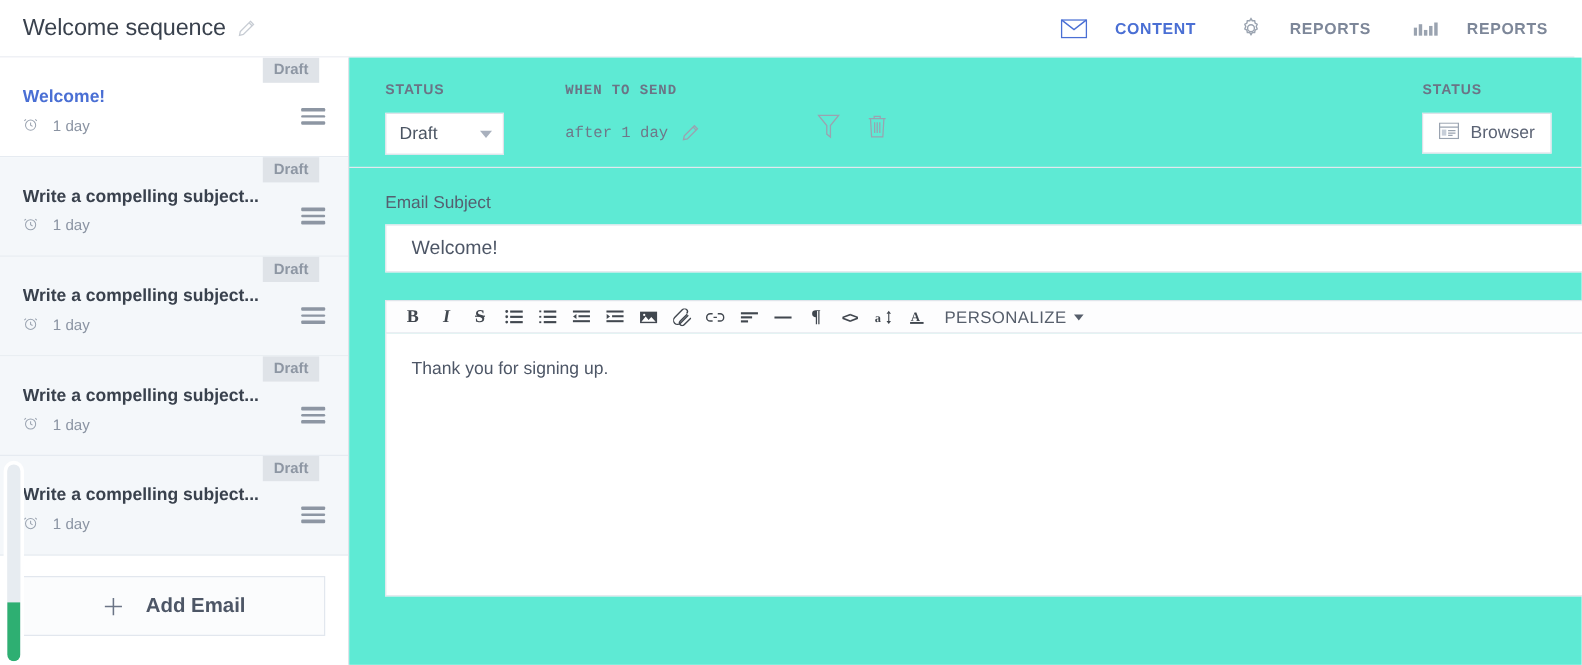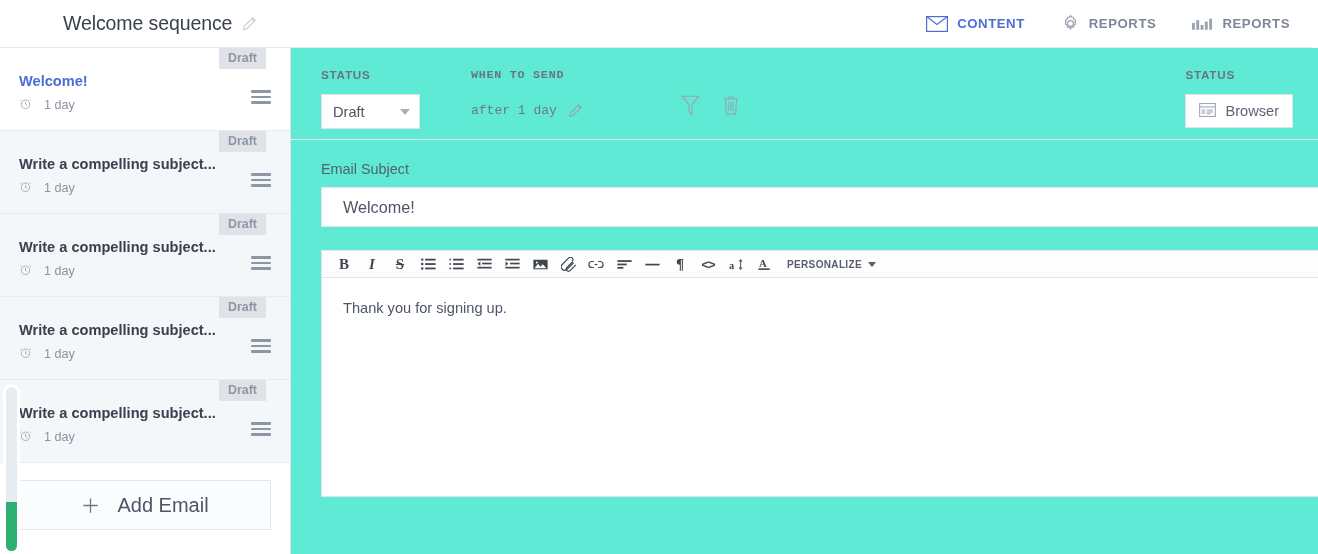--- a/index.html
+++ b/index.html
@@ -10,31 +10,31 @@
     font-family: "Liberation Sans", sans-serif;
     color: #3c4257;
   }
 
   
   .topbar {
     position: absolute; top: 0; left: 0;
     width: 1312px; height: 48px;
     background: #ffffff;
     border-bottom: 1px solid #e4e8ee;
-    display: flex; align-items: center; padding-left: 44px;
+    display: flex; align-items: center;
   }
   .page-title-wrap { display: flex; align-items: center; padding-left: 19px; gap: 10px; }
   .page-title {
     font-size: 19.5px; font-weight: 400; color: #39414d; letter-spacing: -0.1px;
   }
   .pencil-icon { display: block; width: 15px; height: 15px; opacity: .55; }
 
   .topnav { margin-left: auto; display: flex; align-items: center; padding-right: 22px; gap: 36px; }
   .topnav-item {
-    display: flex; align-items: center; gap: 9px;
+    display: flex; align-items: center; gap: 23px;
     font-size: 13.2px; font-weight: 700; letter-spacing: .55px;
     color: #7d8799; cursor: pointer; user-select: none;
   }
   .topnav-item.active { color: #4a6fd4; }
   .topnav-item .nav-ico { display: flex; align-items: center; }
 
   
   .sidebar {
     position: absolute; top: 48px; left: 0;
     width: 291px; height: 506px;
@@ -74,21 +74,21 @@
     display: flex; flex-direction: column; justify-content: space-between;
     cursor: grab;
   }
   .drag-handle i { display: block; height: 2.6px; background: #8d96a3; border-radius: 1px; }
 
   .add-email-wrap { padding: 17px 19px 0 19px; }
   .add-email-btn {
     height: 50px; width: 100%;
     border: 1px solid #e2e7ee; background: #fbfcfd;
     display: flex; align-items: center; justify-content: center; gap: 17px;
-    font-size: 20px; color: #4d5666; cursor: pointer;
+    font-size: 17px; color: #4d5666; cursor: pointer; font-weight: bold;
   }
   .plus-icon { display: block; width: 19px; height: 19px; }
 
   
   .edge-slider {
     position: absolute; left: 3px; top: 384px;
     width: 17px; height: 170px;
     background: #ffffff;
     border-radius: 9px;
     padding: 3px;
@@ -165,21 +165,21 @@
     display: flex; align-items: center; gap: 0px;
     padding-left: 8px;
   }
   .tb-btn {
     width: 28px; height: 26px;
     display: flex; align-items: center; justify-content: center;
     cursor: pointer; color: #41474f; font-size: 13px;
   }
   .personalize {
     margin-left: 9px; display: flex; align-items: center; gap: 6px;
-    font-size: 10px; letter-spacing: .35px; color: #565e6b; cursor: pointer; font-weight: bold;
+    font-size: 14px; letter-spacing: .35px; color: #565e6b; cursor: pointer;
   }
   .personalize .caret {
     width: 0; height: 0;
     border-left: 4.5px solid transparent; border-right: 4.5px solid transparent;
     border-top: 5.5px solid #565e6b;
   }
   .editor-body {
     width: 1027px; height: 219px;
     border: 1px solid #e0e5eb; border-top: none; background: #fff;
     padding: 20px 0 0 21px;

